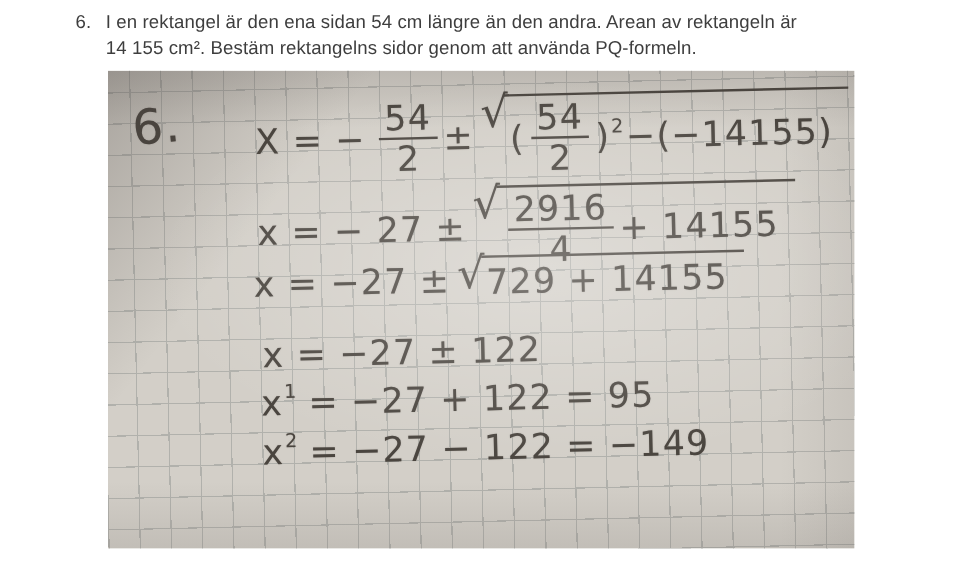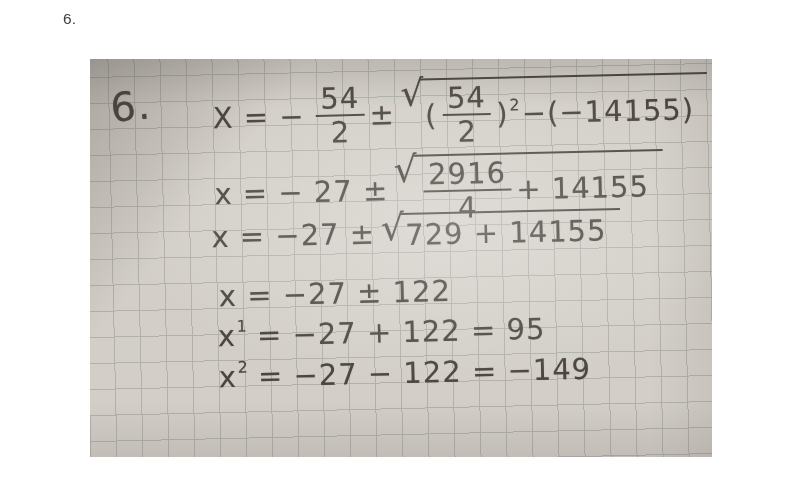--- a/index.html
+++ b/index.html
@@ -128,20 +128,22 @@
   #eq4 { left: 128px; top: 216px; }
   #eq5 { left: 126px; top: 256px; }
   #eq6 { left: 126px; top: 297px; }
 </style>
 </head>
 <body>
 
 <div class="problem">
   <div class="pnum">6.</div>
   <div class="ptext">
+    <div>I en rektangel är den ena sidan 54 cm längre än den andra. Arean av rektangeln är</div>
+    <div>14 155 cm². Bestäm rektangelns sidor genom att använda PQ-formeln.</div>
   </div>
 </div>
 
 <div class="photo">
   <div class="tilt">
     <div class="grid-layer"></div>
     <div class="writing">
 
       <div class="item-number hw">6.</div>
 

